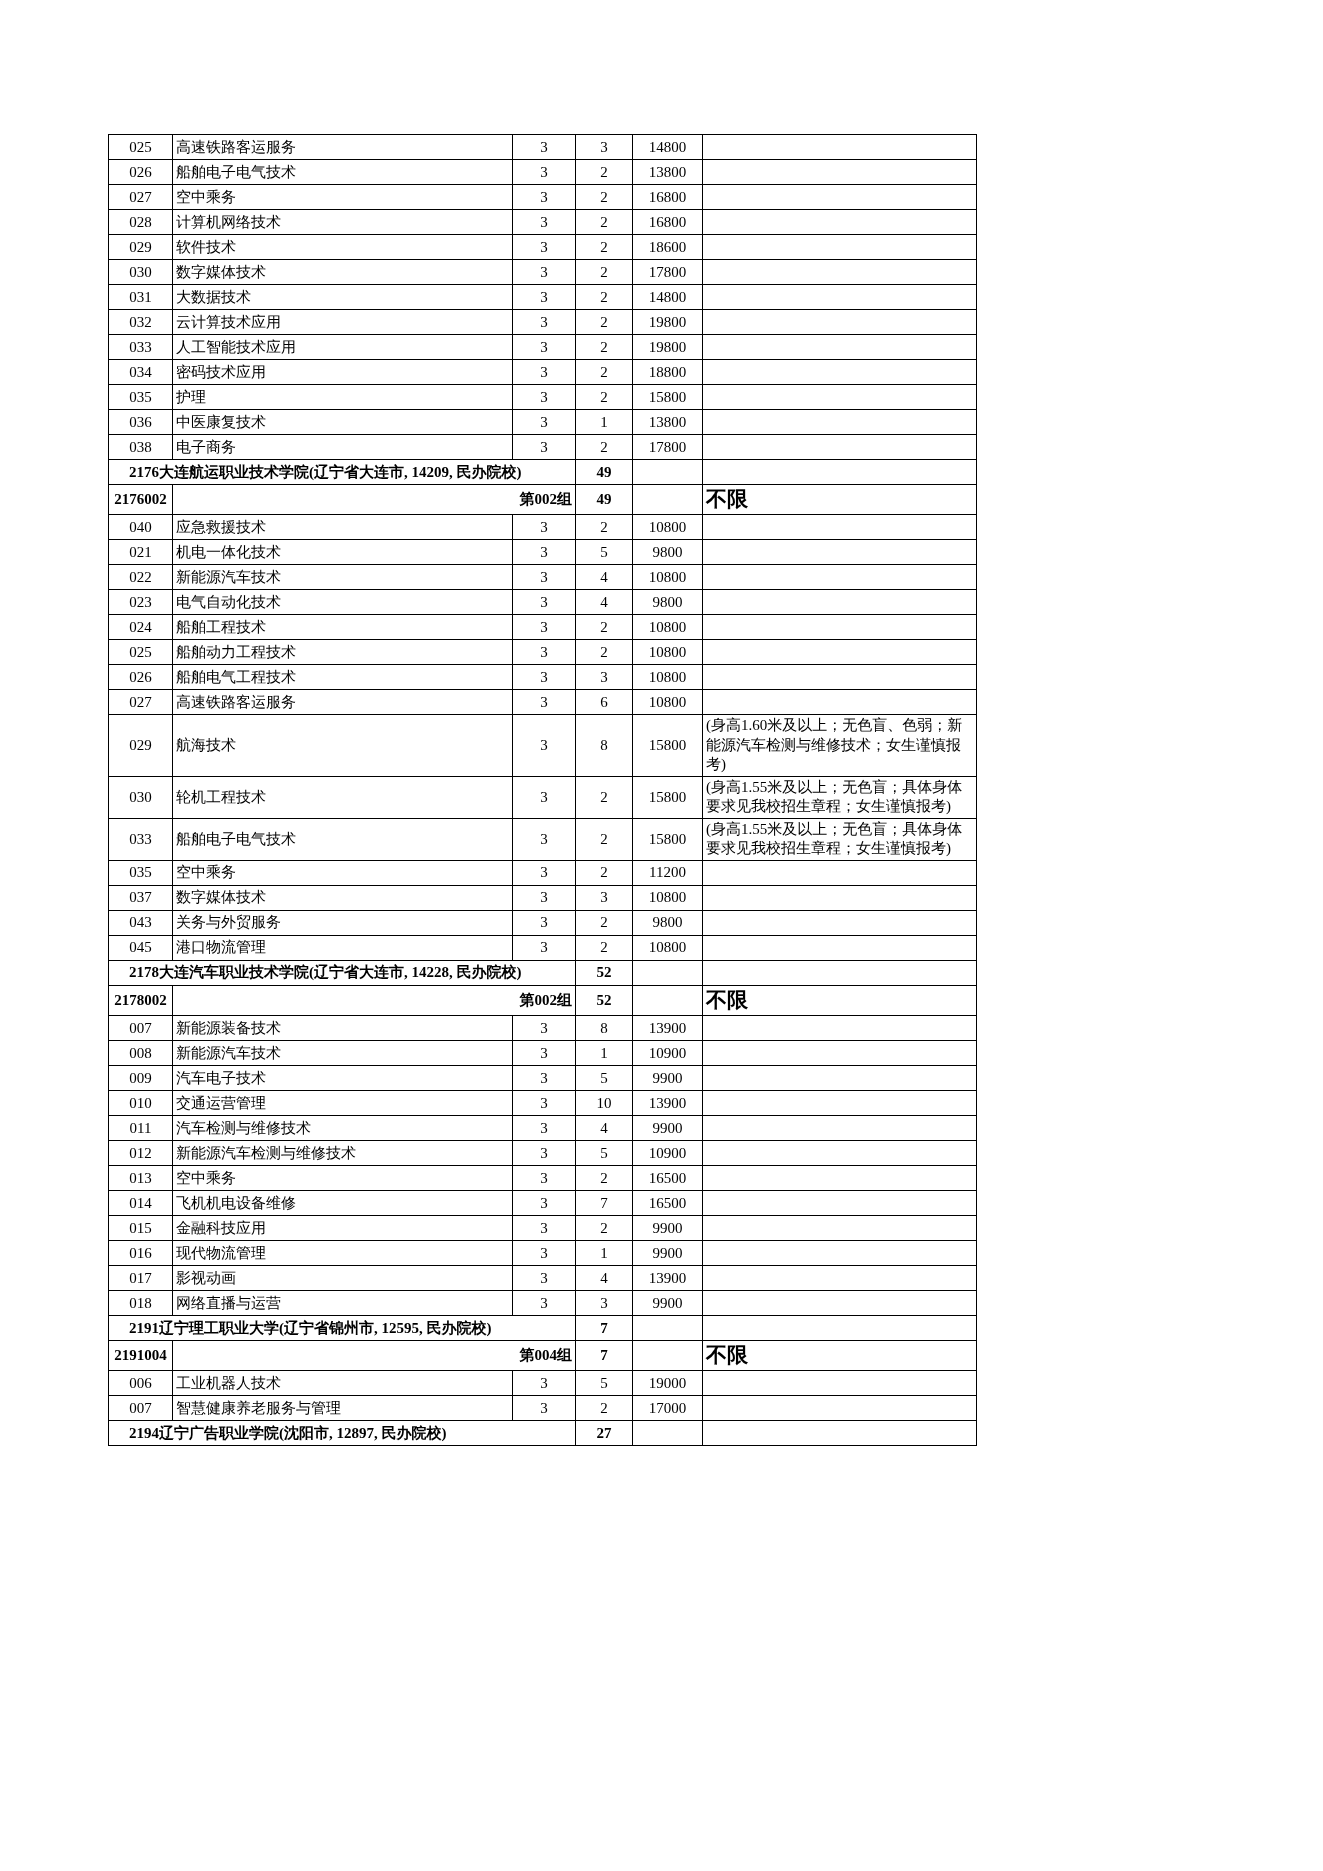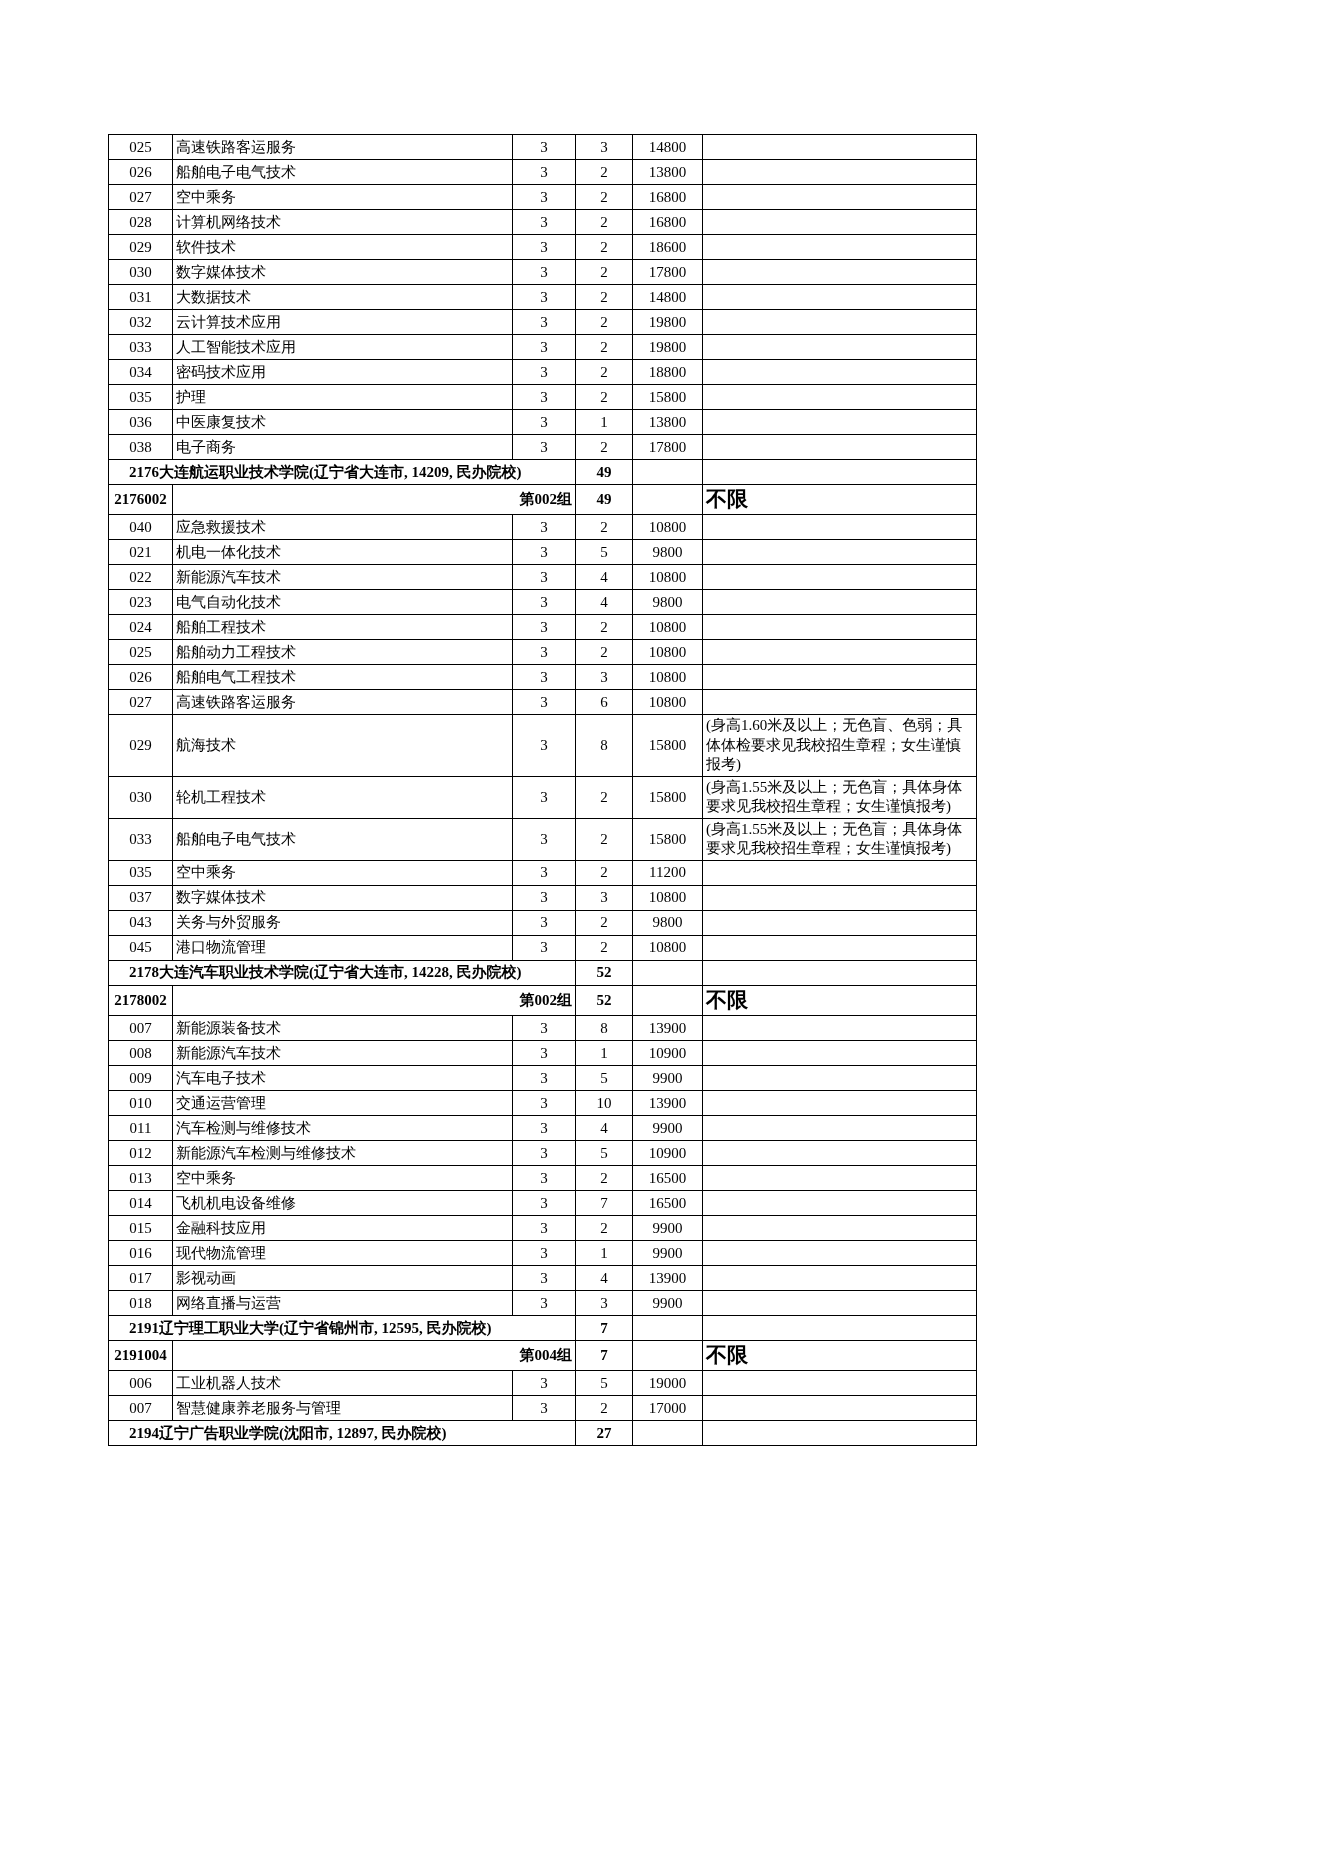--- a/index.html
+++ b/index.html
@@ -237,21 +237,21 @@
           <td class="c-plan">6</td>
           <td class="c-tuition">10800</td>
           <td class="c-remark"></td>
         </tr>
         <tr>
           <td class="c-code">029</td>
           <td class="c-major">航海技术</td>
           <td class="c-years">3</td>
           <td class="c-plan">8</td>
           <td class="c-tuition">15800</td>
-          <td class="c-remark">(身高1.60米及以上；无色盲、色弱；具体体检要求见我校招生章程；女生谨慎报考)</td>
+          <td class="c-remark">(身高1.60米及以上；无色盲、色弱；新能源汽车检测与维修技术；女生谨慎报考)</td>
         </tr>
         <tr>
           <td class="c-code">030</td>
           <td class="c-major">轮机工程技术</td>
           <td class="c-years">3</td>
           <td class="c-plan">2</td>
           <td class="c-tuition">15800</td>
           <td class="c-remark">(身高1.55米及以上；无色盲；具体身体要求见我校招生章程；女生谨慎报考)</td>
         </tr>
         <tr>

